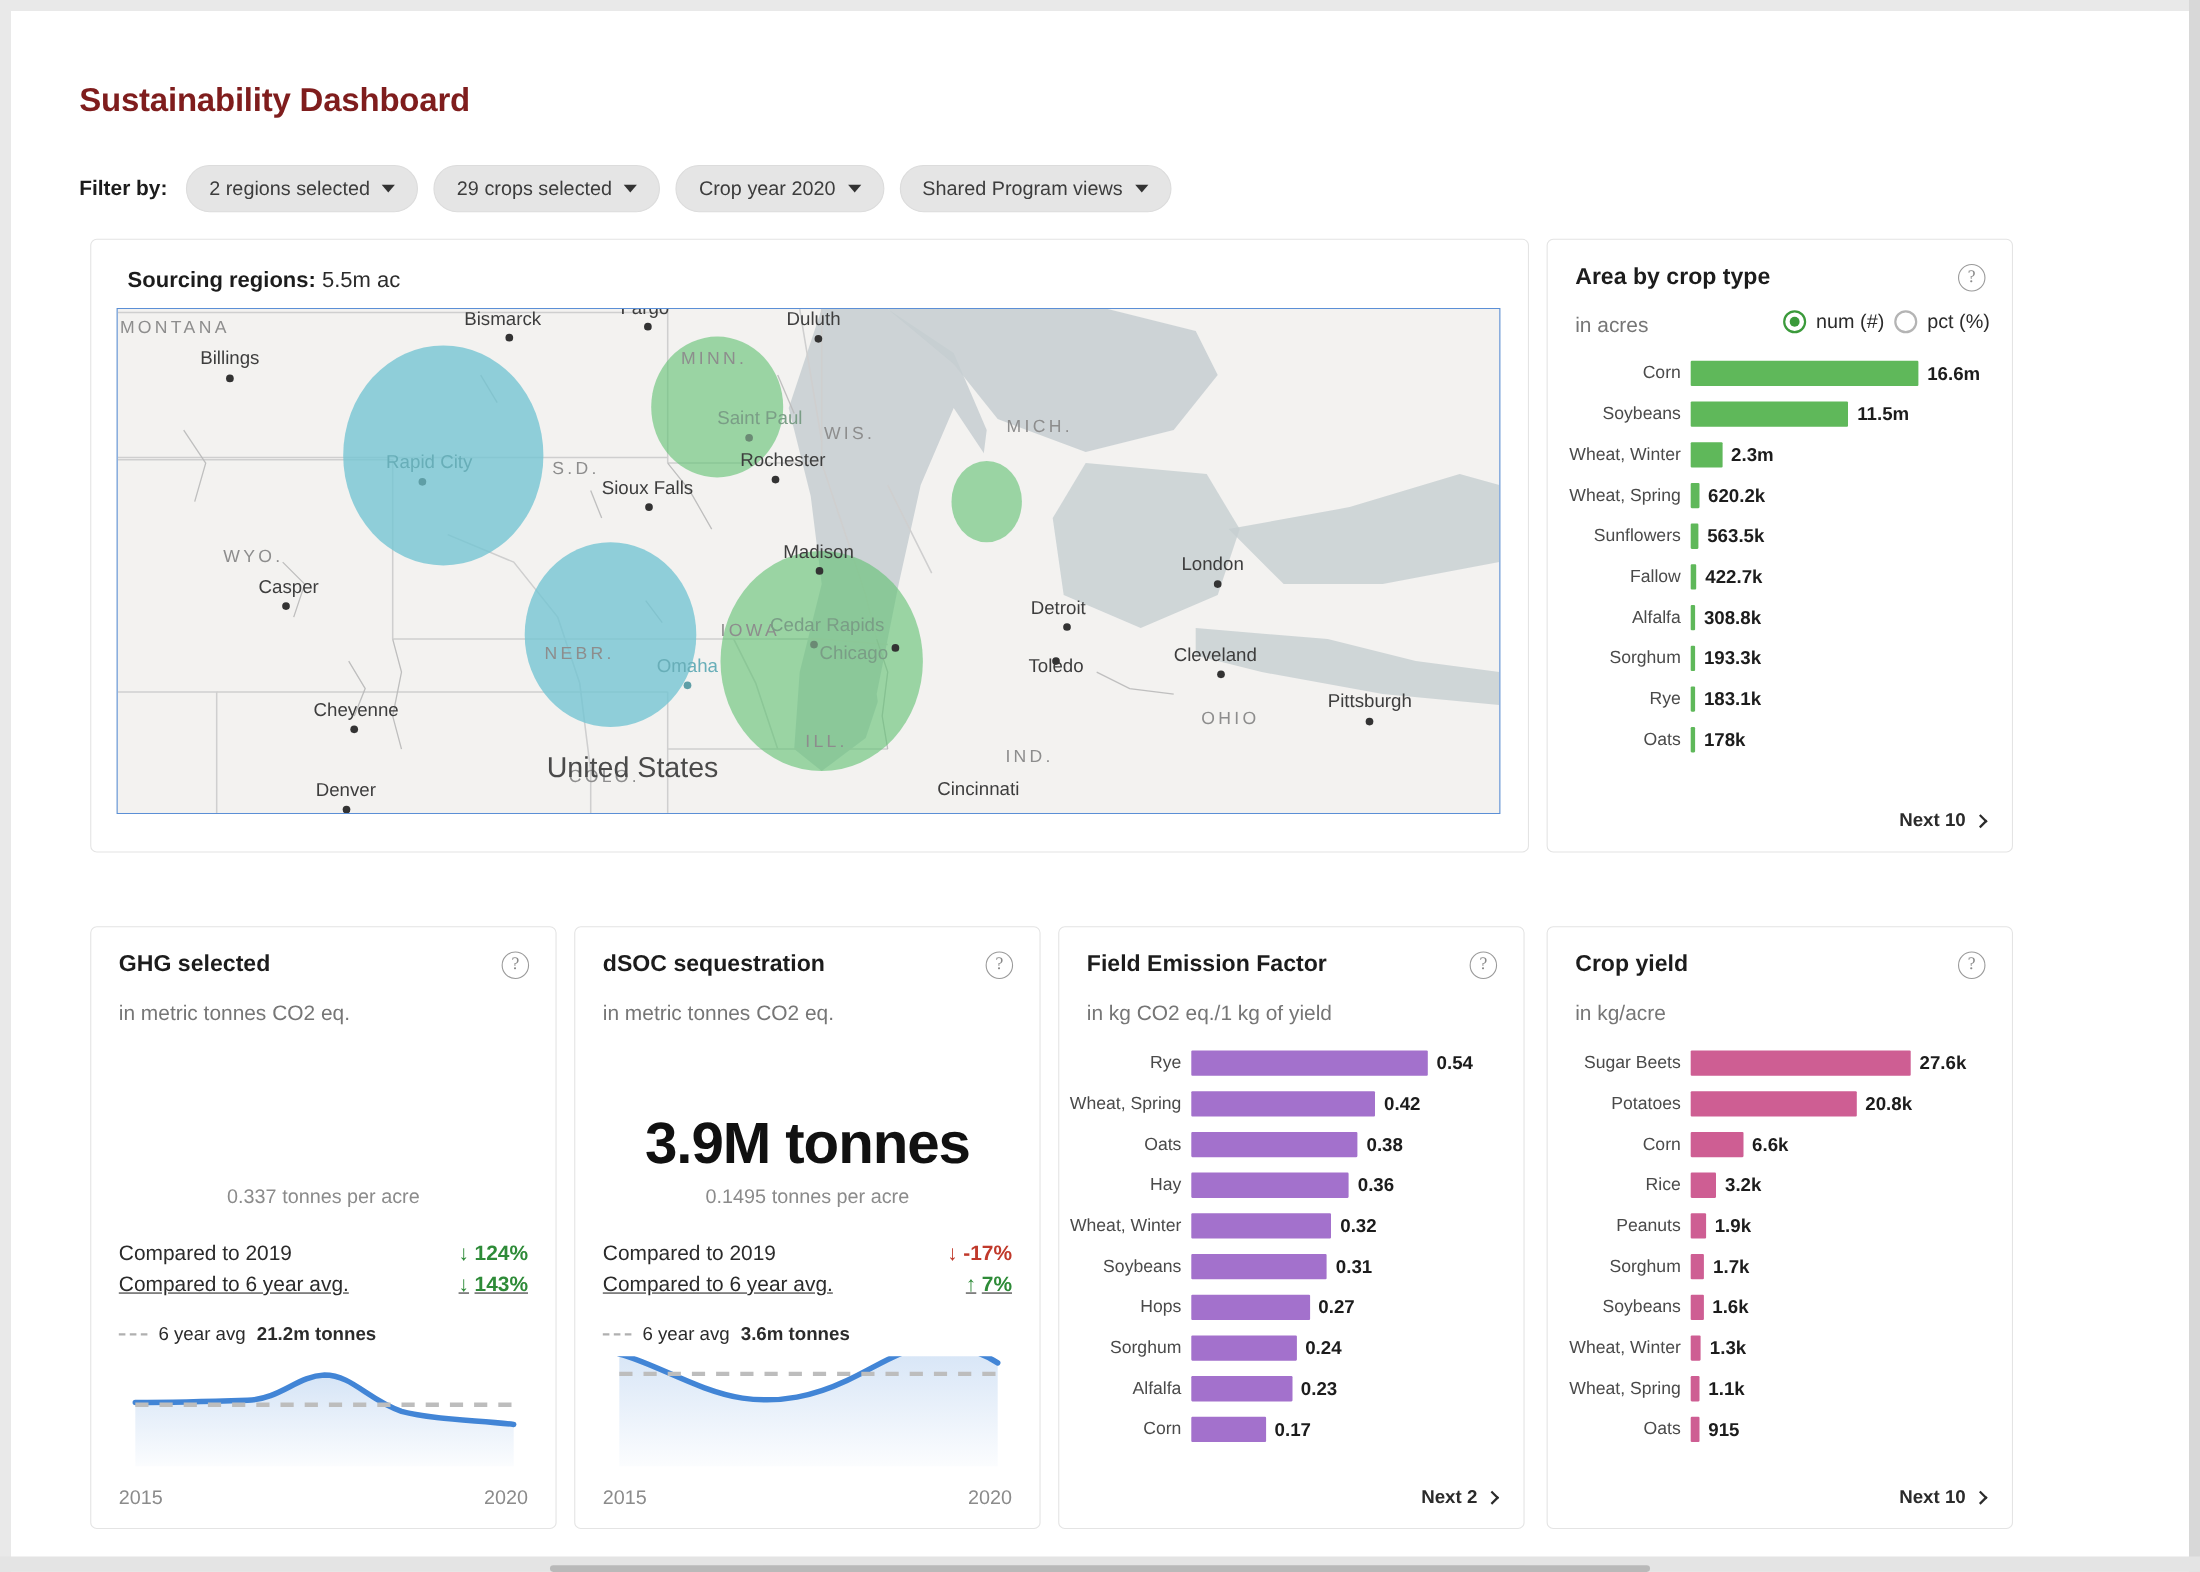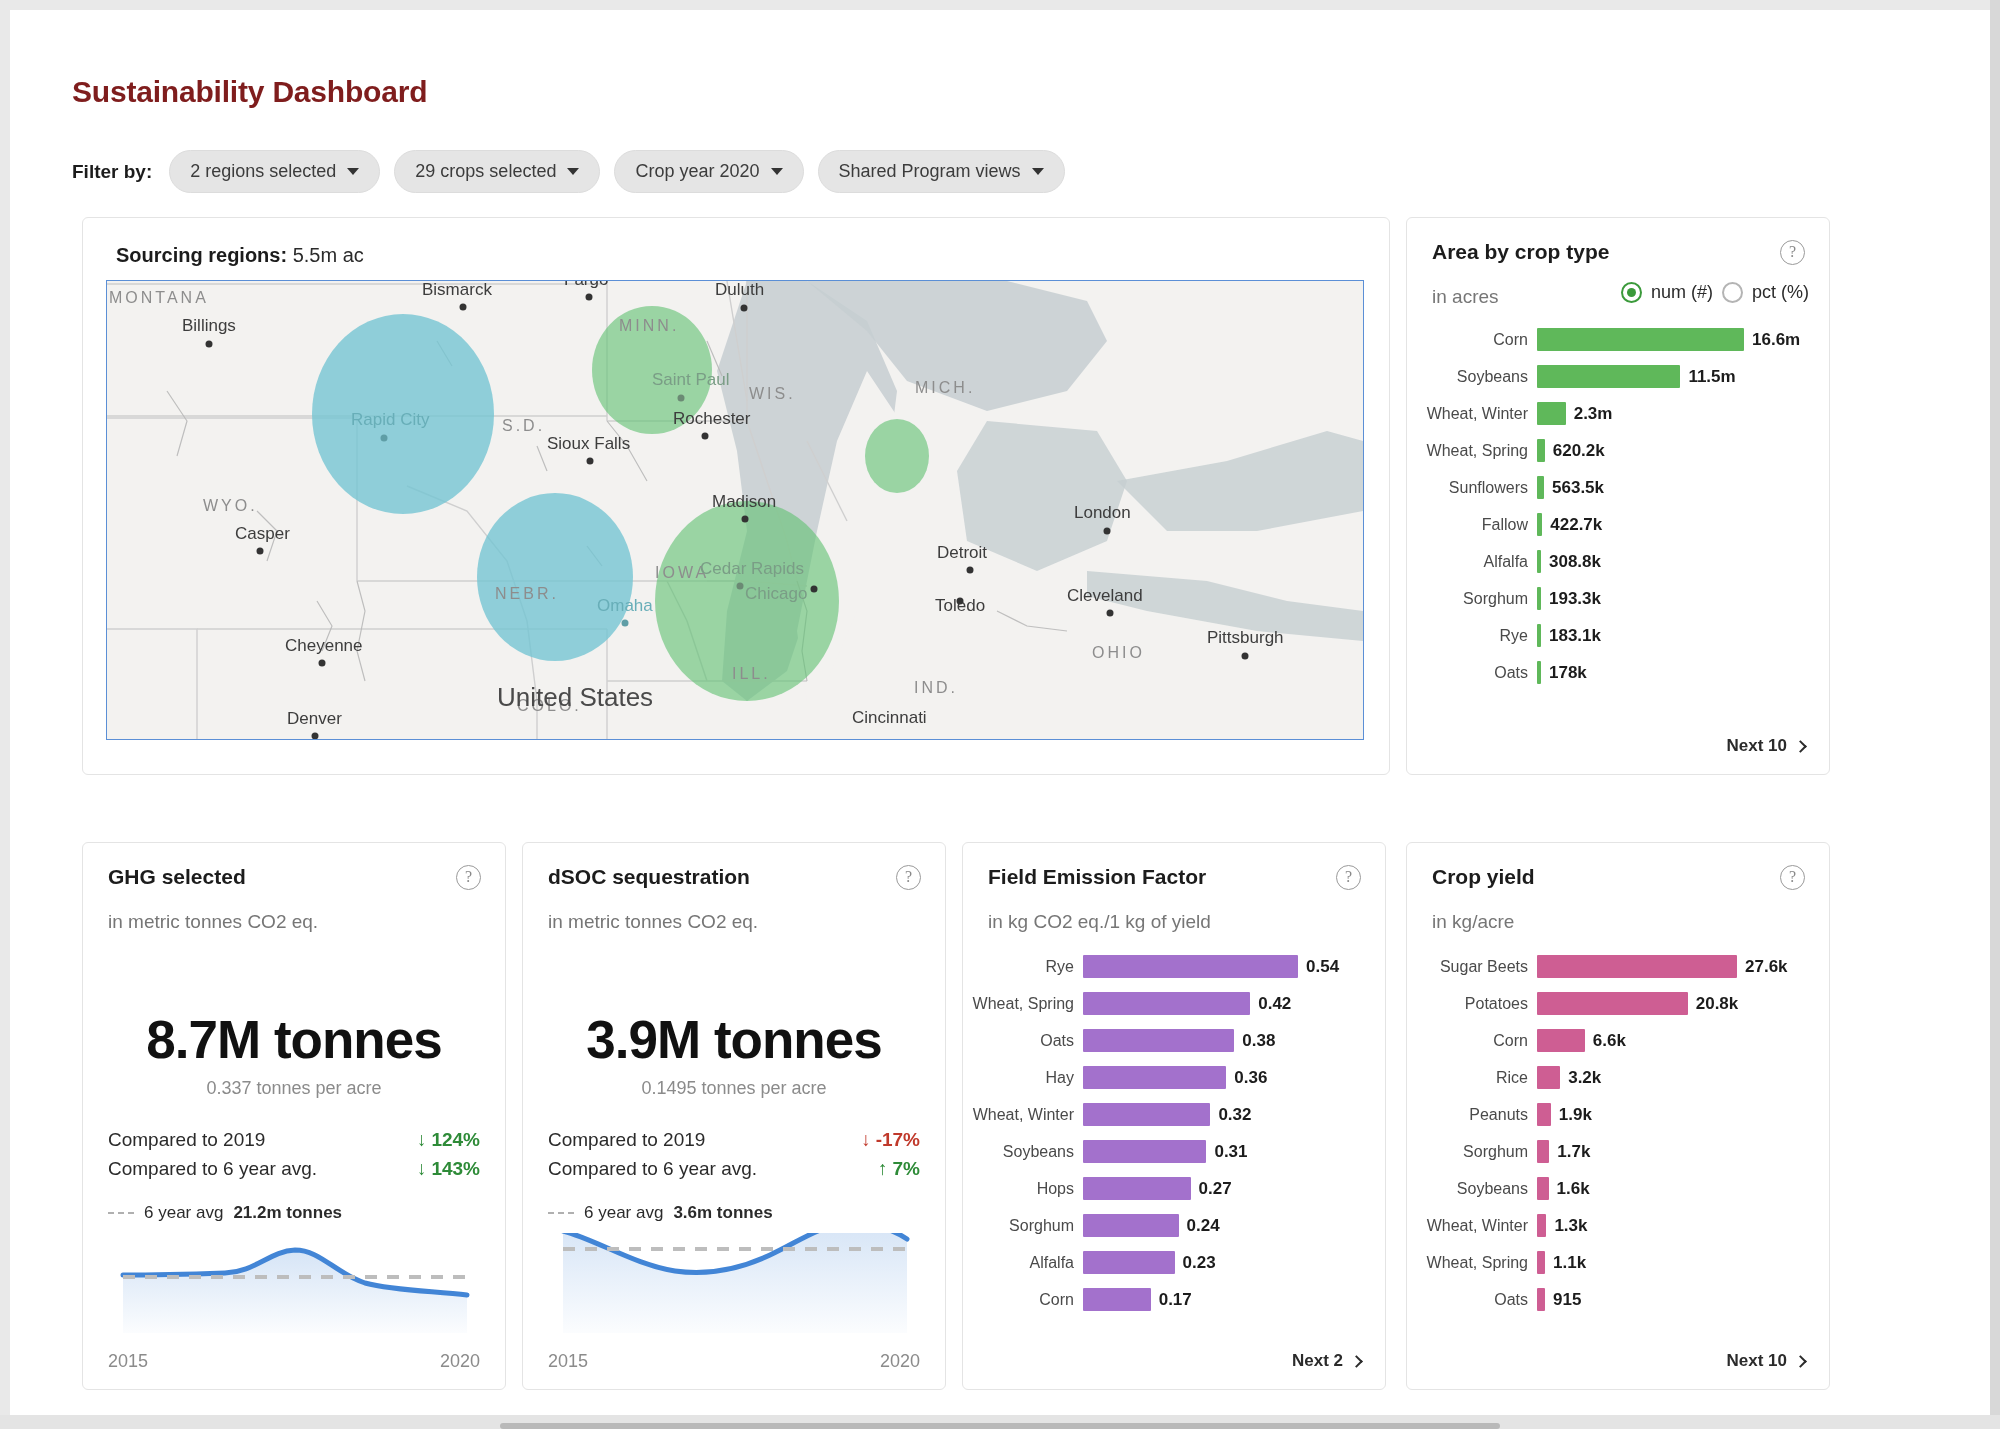--- a/index.html
+++ b/index.html
@@ -86,21 +86,21 @@
   
   .oc { top:832px; height:548px; }
   #ghg-card { left:72px; width:424px; }
   #dsoc-card { left:512px; width:424px; }
   #fef-card { left:952px; width:424px; }
   #yield-card { left:1396px; width:424px; }
 
   .big { position:absolute; left:0; right:0; top:166px; text-align:center; font-size:53px; font-weight:bold; color:#111; letter-spacing:-1px; }
   .perac { position:absolute; left:0; right:0; top:235px; text-align:center; font-size:18px; color:#8b8b8b; }
   .cmprow { position:absolute; left:25px; right:25px; display:flex; justify-content:space-between; align-items:center; font-size:19px; color:#2b2b2b; }
-  .cmp1 { top:286px; } .cmp2 { top:315px; }
+  .cmp1 { top:286px; } .cmp2 { top:315px;text-decoration:underline; }
   .delta { font-weight:bold; font-size:19px; display:flex; align-items:center; gap:5px; }
   .up::before { content:"\2191"; font-weight:normal; }
   .down::before { content:"\2193"; font-weight:normal; }
 
   .sparkhead { position:absolute; left:25px; top:360px; display:flex; align-items:center; gap:10px; font-size:17px; color:#2b2b2b; }
   .dashicon { width:26px; height:0; border-top:2.5px dashed #b0b0b0; }
   .sparkhead b { font-weight:bold; }
   .sparkwrap { position:absolute; left:22px; top:390px; width:380px; height:110px; }
   .yearrow { position:absolute; left:25px; right:25px; top:508px; display:flex; justify-content:space-between; font-size:18px; color:#8b8b8b; }
 </style>
@@ -317,21 +317,20 @@
       <span>Next 10</span>
       <span class="chev"></span>
     </div>
   </div>
 
 
   <div class="card oc" id="ghg-card">
     <div class="c-head">GHG selected</div>
     <div class="qmark">?</div>
     <div class="c-sub">in metric tonnes CO2 eq.</div>
-    <div class="big">8.7M tonnes</div>
     <div class="perac">0.337 tonnes per acre</div>
     <div class="cmprow cmp1">
       <span>Compared to 2019</span>
       <span class="delta down" id="ghg-d1" style="color: rgb(46, 139, 56);">124%</span>
     </div>
     <div class="cmprow cmp2">
       <span>Compared to 6 year avg.</span>
       <span class="delta down" id="ghg-d2" style="color: rgb(46, 139, 56);">143%</span>
     </div>
     <div class="sparkhead">

